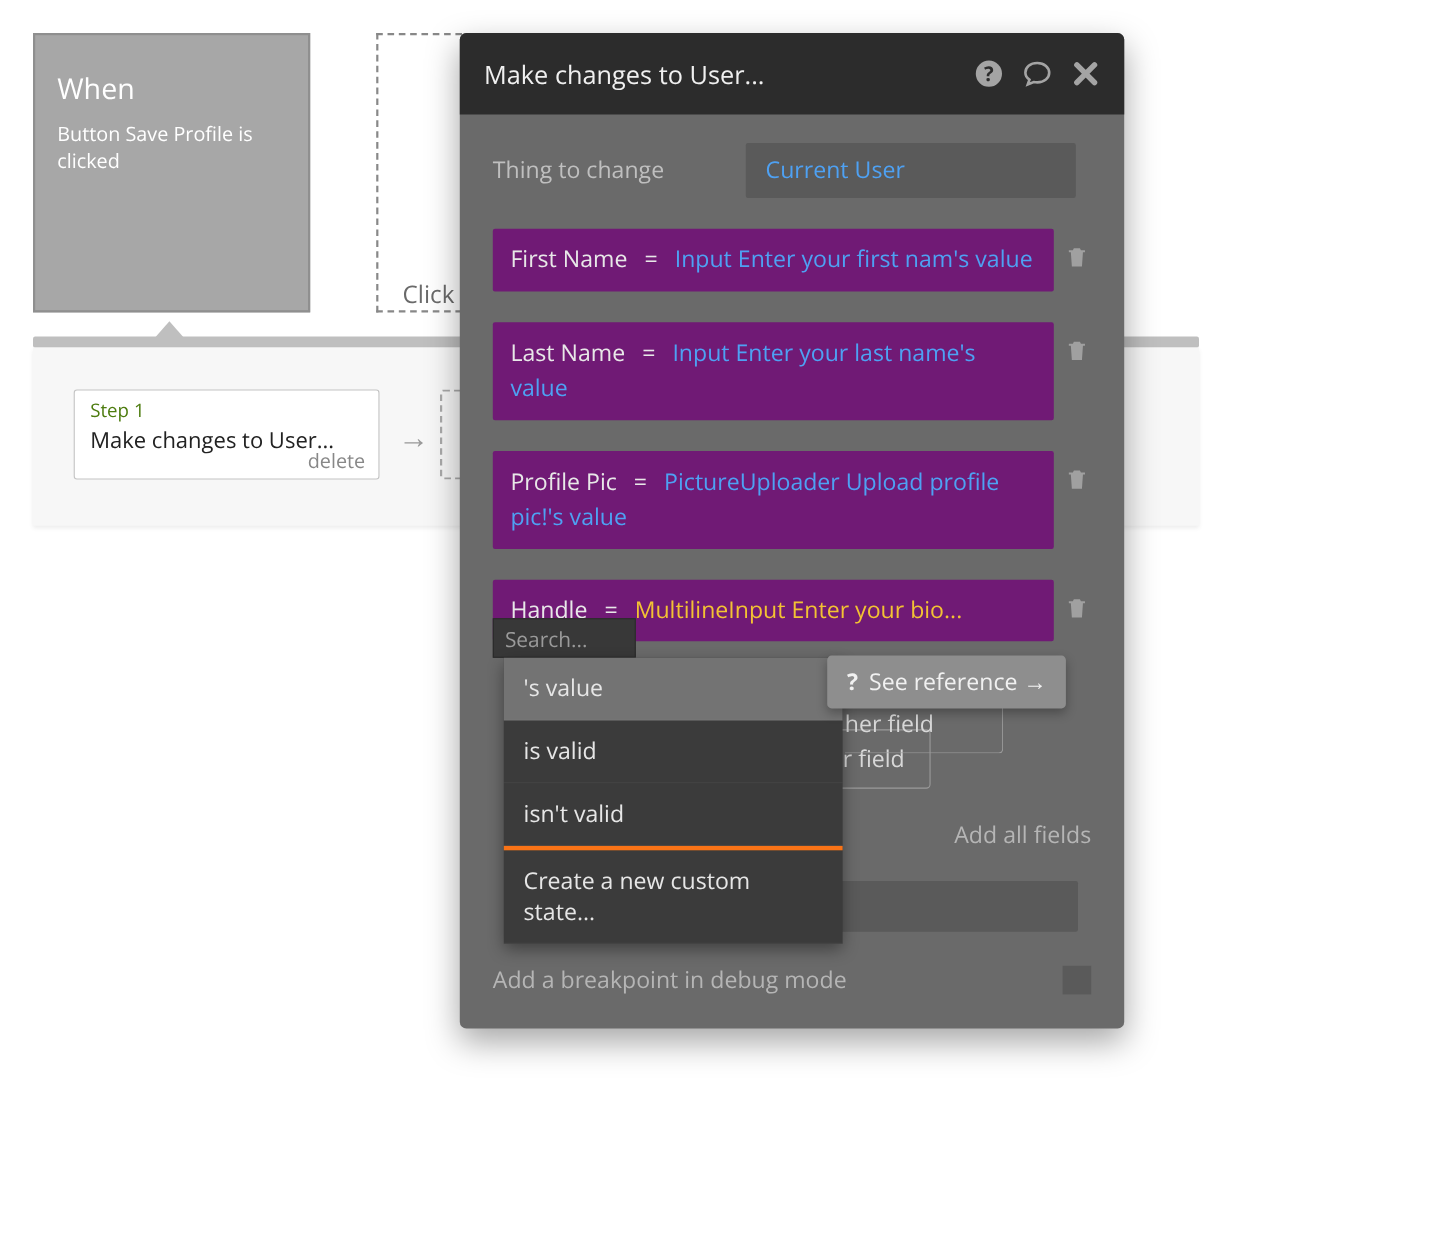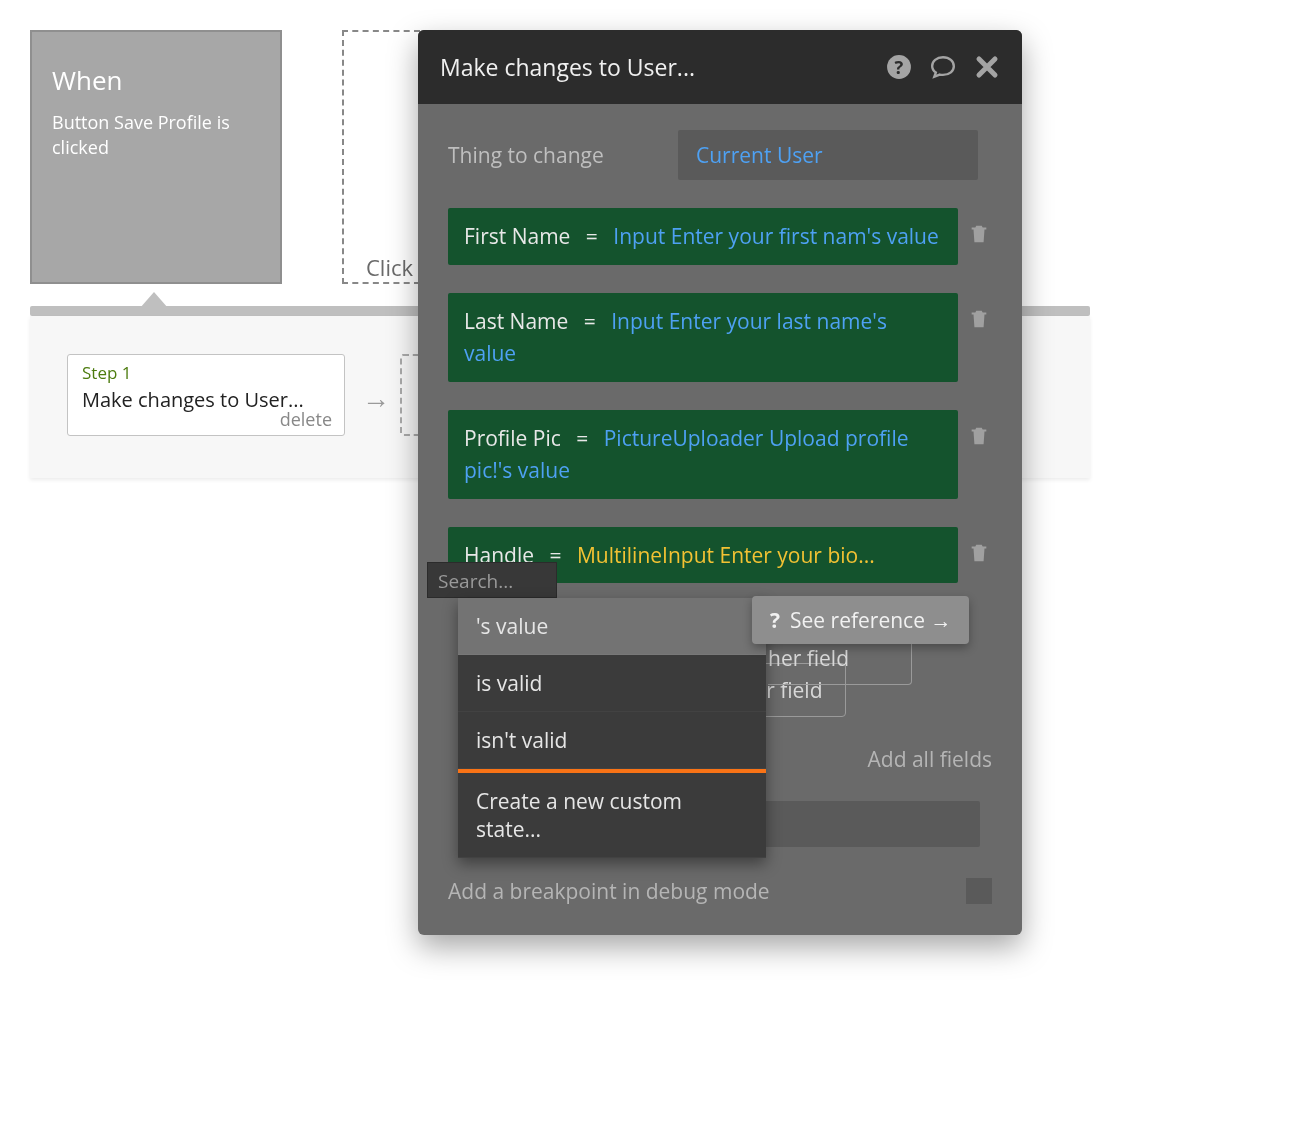--- a/index.html
+++ b/index.html
@@ -160,21 +160,21 @@
     color: #4ea1f3;
     padding: 0 18px;
     width: 300px;
     height: 50px;
     border-radius: 2px;
     font-size: 21px;
     display: flex; align-items: center;
   }
 
   .field-row {
-    background: #14532d;
+    background: #701a75;
     border-radius: 2px;
     padding: 12px 16px;
     margin-bottom: 28px;
     font-size: 21px;
     position: relative;
     line-height: 1.55;
   }
   .field-row .fname { color: #e8e8e8; }
   .field-row .eq { color: #e8e8e8; margin: 0 10px; }
   .field-row .blue { color: #4ea1f3; }
@@ -229,21 +229,21 @@
   }
   .breakpoint-row .chk {
     margin-left:auto;
     width:26px; height:26px;
     background:#5a5a5a;
   }
 
   
   .search-box {
     position: absolute;
-    left: 427px;
+    left: 448px;
     top: 562px;
     width: 130px;
     height: 36px;
     background: #383838;
     color: #9a9a9a;
     font-size: 19px;
     padding: 5px 10px;
     border: 1px solid #2b2b2b;
   }
   .dropdown {

